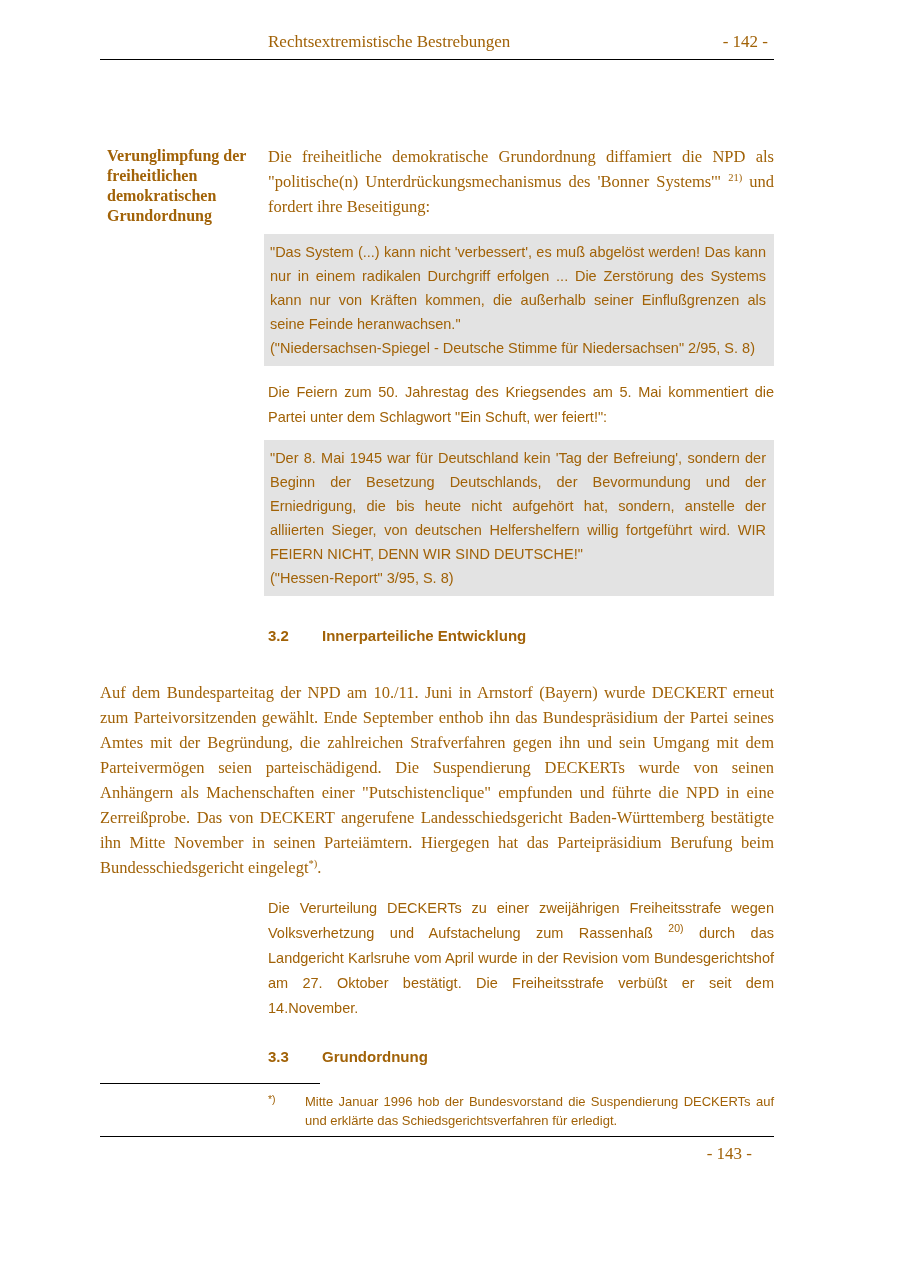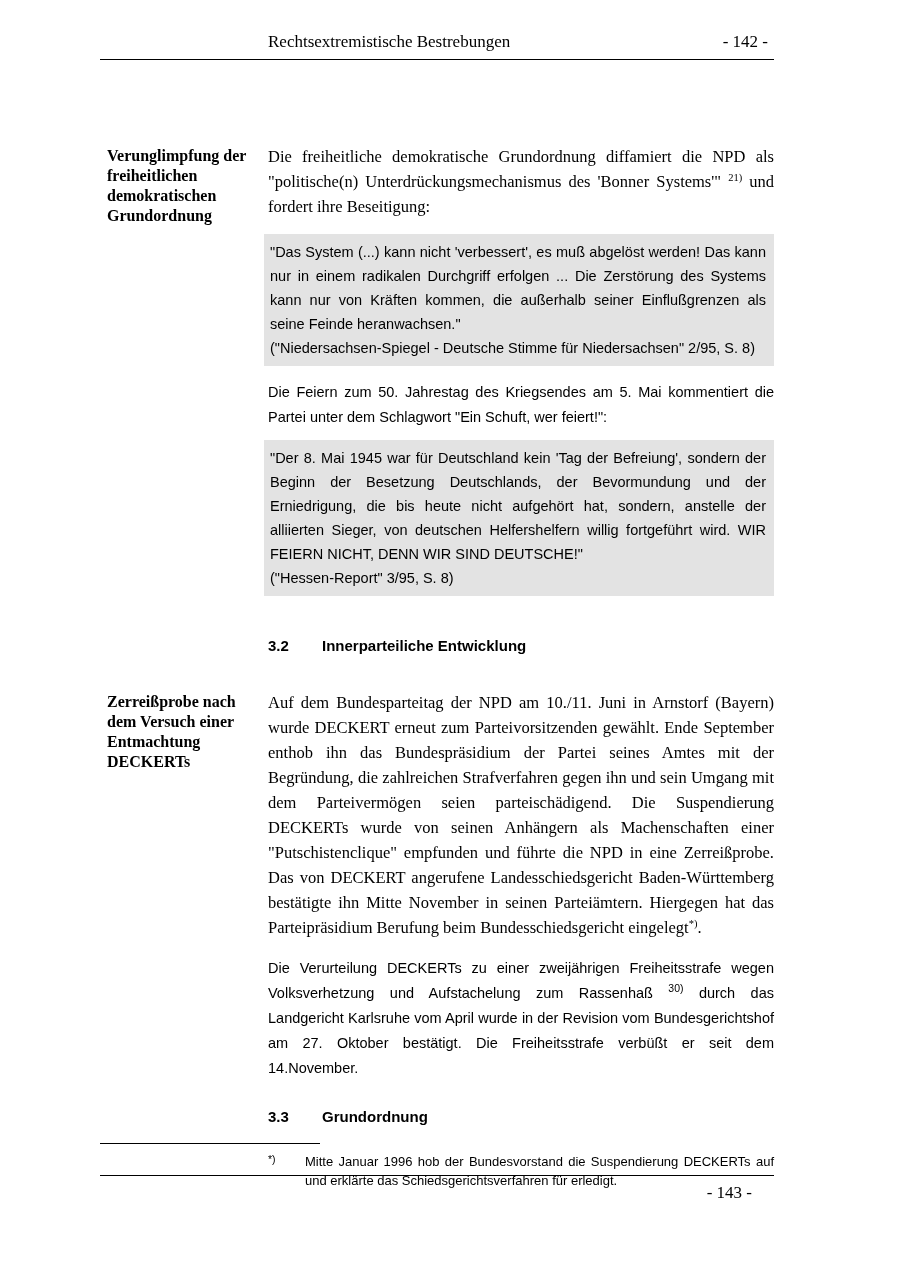--- a/index.html
+++ b/index.html
@@ -4,21 +4,21 @@
 <style>
   html, body { margin: 0; padding: 0; background: #ffffff; }
   .page {
     position: relative;
     width: 836px;
     height: 1273px;
     background: #ffffff;
     box-sizing: border-box;
     padding: 0 62px 0 100px;
     overflow: hidden;
-    color: #000000;
+    color: #a16207;
     font-family: "Liberation Serif", serif;
   }
 
   
   .header {
     height: 60px;
     box-sizing: border-box;
     border-bottom: 1.5px solid #000;
     display: flex;
     justify-content: space-between;
@@ -83,21 +83,21 @@
     font-size: 15px;
     line-height: 20px;
   }
   .h-num { width: 54px; flex: 0 0 54px; }
 
   
   .row-1   { margin-top: 84px; }
   .quote-1 { margin-top: 8px; }
   .p-2     { margin-top: 14px; }
   .quote-2 { margin-top: 10px; }
-  .h-32    { margin-top: 40px; align-items: flex-end; }
+  .h-32    { margin-top: 30px; align-items: flex-end; }
   .row-2   { margin-top: 34px; }
   .p-4     { margin-top: 16px; }
   .h-33    { margin-top: 26px; }
 
   
   .fn-sep {
     width: 220px;
     border-top: 1px solid #000;
     margin-top: 16px;
   }
@@ -115,21 +115,21 @@
     position: relative;
     top: -2px;
   }
   .fn-text { flex: 1; text-align: justify; }
 
   
   .footer {
     position: absolute;
     left: 100px;
     right: 62px;
-    top: 1175px;
+    top: 1136px;
     border-top: 1.5px solid #000;
     padding-top: 7px;
     text-align: right;
     font-size: 17px;
   }
   .footer-num { margin-right: 22px; }
 </style>
 </head>
 <body>
 
@@ -158,27 +158,26 @@
     <div class="q-text">"Der 8. Mai 1945 war für Deutschland kein 'Tag der Befreiung', sondern der Beginn der Besetzung Deutschlands, der Bevormundung und der Erniedrigung, die bis heute nicht aufgehört hat, sondern, anstelle der alliierten Sieger, von deutschen Helfershelfern willig fortgeführt wird. WIR FEIERN NICHT, DENN WIR SIND DEUTSCHE!"</div>
     <div class="q-src">("Hessen-Report" 3/95, S. 8)</div>
   </div>
 
   <div class="heading h-32">
     <span class="h-num">3.2</span>
     <span>Innerparteiliche Entwicklung</span>
   </div>
 
   <div class="row row-2">
-    <aside class="note-col"><span>Zerreißprobe nach dem Versuch einer Entmachtung DECKERTs</span></aside>
     <div class="main-col">
       <p class="p-serif"><span>Auf dem Bundesparteitag der NPD am 10./11. Juni in Arnstorf (Bayern) wurde DECKERT erneut zum Parteivorsitzenden gewählt. Ende September enthob ihn das Bundespräsidium der Partei seines Amtes mit der Begründung, die zahlreichen Strafverfahren gegen ihn und sein Umgang mit dem Parteivermögen seien parteischädigend. Die Suspendierung DECKERTs wurde von seinen Anhängern als Machenschaften einer "Putschistenclique" empfunden und führte die NPD in eine Zerreißprobe. Das von DECKERT angerufene Landesschiedsgericht Baden-Württemberg bestätigte ihn Mitte November in seinen Parteiämtern. Hiergegen hat das Parteipräsidium Berufung beim Bundesschiedsgericht eingelegt</span><span class="sup">*)</span><span>.</span></p>
     </div>
   </div>
 
-  <p class="p-sans p-4"><span>Die Verurteilung DECKERTs zu einer zweijährigen Freiheitsstrafe wegen Volksverhetzung und Aufstachelung zum Rassenhaß </span><span class="sup">30)</span><span> durch das Landgericht Karlsruhe vom April wurde in der Revision vom Bundesgerichtshof am 27. Oktober bestätigt. Die Freiheitsstrafe verbüßt er seit dem 14.November.</span></p>
+  <p class="p-sans p-4"><span>Die Verurteilung DECKERTs zu einer zweijährigen Freiheitsstrafe wegen Volksverhetzung und Aufstachelung zum Rassenhaß </span><span class="sup">20)</span><span> durch das Landgericht Karlsruhe vom April wurde in der Revision vom Bundesgerichtshof am 27. Oktober bestätigt. Die Freiheitsstrafe verbüßt er seit dem 14.November.</span></p>
 
   <div class="heading h-33">
     <span class="h-num">3.3</span>
     <span>Grundordnung</span>
   </div>
 
   <div class="fn-sep"></div>
 
   <div class="footnote">
     <span class="fn-marker">*)</span>

